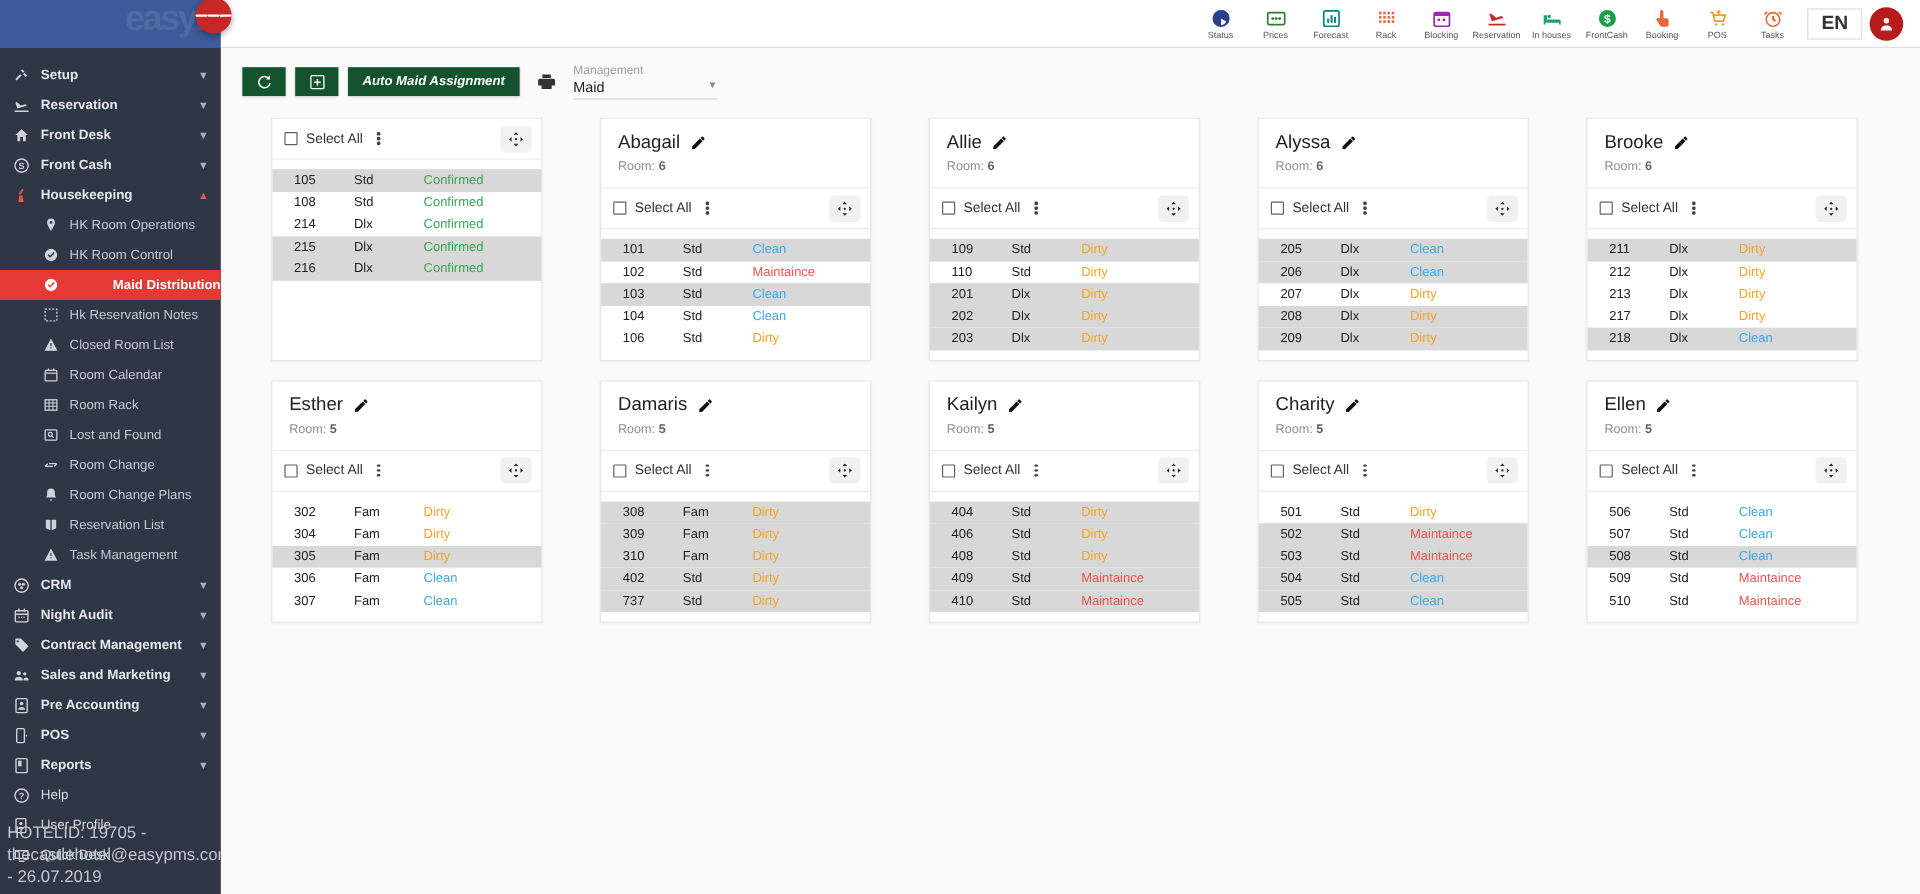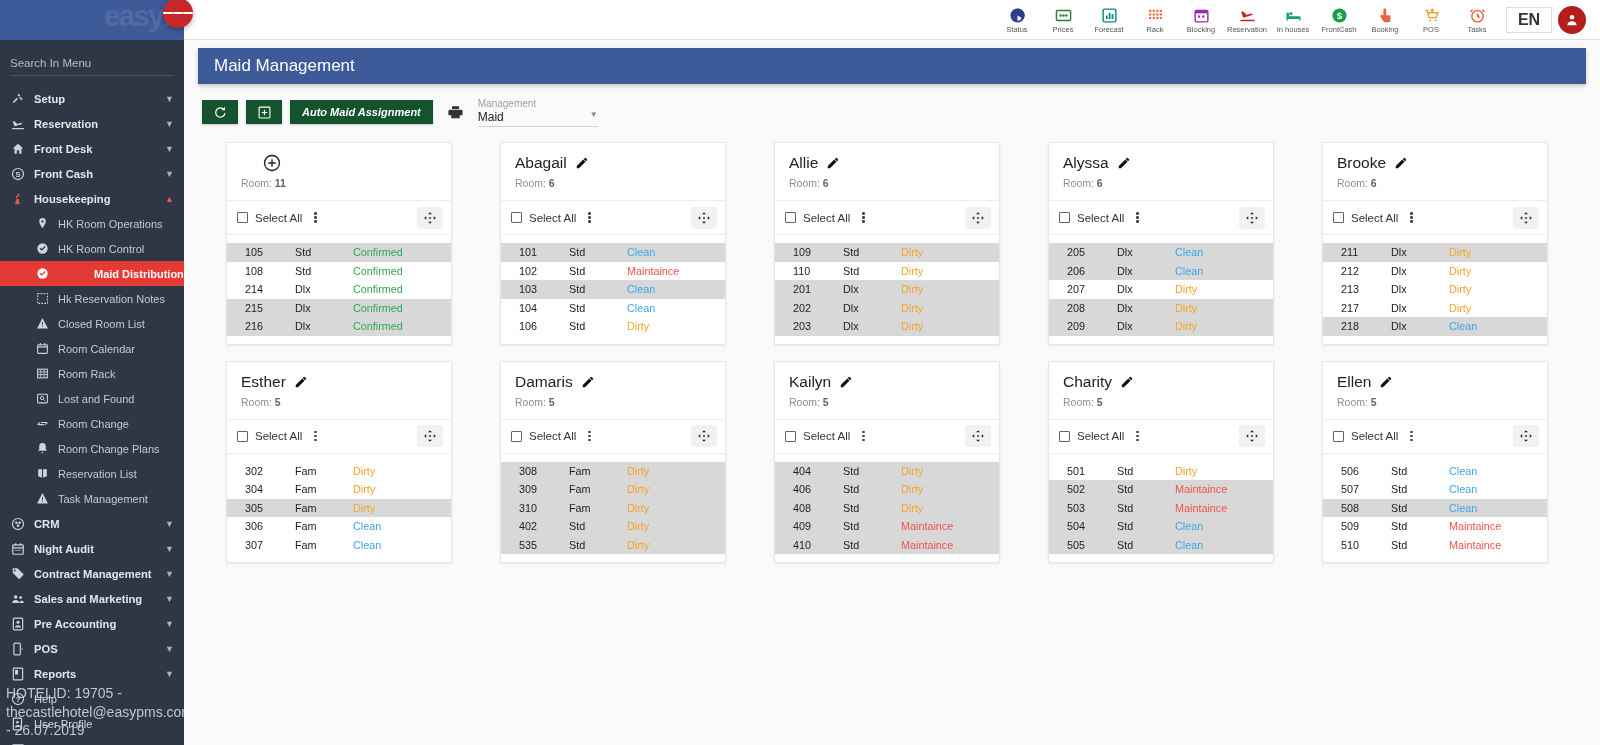--- a/index.html
+++ b/index.html
@@ -309,23 +309,20 @@
     <div class="avatar-btn">
       <svg width="16" height="16" viewBox="0 0 24 24">
           <circle cx="12" cy="8" r="3.4" fill="#fff"></circle>
           <path fill="#fff" d="M5 20c0-3.9 3.1-6 7-6s7 2.1 7 6z"></path>
         </svg>
     </div>
   </div>
 </div>
 
 <div class="sidebar">
-  <div class="search-box">
-    <input type="text" placeholder="Search In Menu" style="">
-  </div>
   <div class="menu" id="menu-container">
       <div class="menu-item group">
         <span class="mi-icon">
           <svg width="14" height="14" viewBox="0 0 24 24">
             <path fill="#cfd3da" d="M3 17l7-7 2 2-7 7zM13 3l3 3-2 2-3-3zM16 8l4 4-2 2-4-4z"></path>
           </svg>
         </span>
         <span class="mi-label">Setup</span>
         <span class="chev">▼</span>
       </div>
@@ -573,23 +570,20 @@
             <path fill="#cfd3da" d="M8 19h8v2H8z"></path>
           </svg>
         </span>
         <span class="mi-label">Quick Desk</span>
       </div>
     </div>
   <div class="sidebar-footer">HOTELID: 19705 - thecastlehotel@easypms.com - 26.07.2019</div>
 </div>
 
 <div class="main">
-  <div class="page-title-bar">
-    <h1>Maid Management</h1>
-  </div>
 
   <div class="toolbar">
     <button class="btn-blue">
       <svg width="14" height="14" viewBox="0 0 24 24">
           <path fill="none" stroke="#fff" stroke-width="2.2" d="M19 8a8 8 0 1 0 1.5 6"></path>
           <path fill="#fff" d="M20.5 3v6h-6z"></path>
         </svg>
     </button>
     <button class="btn-blue">
       <svg width="13" height="13" viewBox="0 0 24 24">
@@ -607,29 +601,20 @@
       <div class="select-label">Management</div>
       <div class="select-field">
         <span class="val">Maid</span>
         <span class="caret">▼</span>
       </div>
     </div>
   </div>
 
   <div class="card-grid" id="card-grid">
       <div class="card">
-        <div class="card-head">
-          <div class="name-row">
-            <span class="add-circle"><svg width="18" height="18" viewBox="0 0 24 24">
-                <circle cx="12" cy="12" r="10" fill="none" stroke="#222" stroke-width="1.8"></circle>
-                <path stroke="#222" stroke-width="1.8" d="M12 7v10M7 12h10"></path>
-              </svg></span>
-          </div>
-          <div class="room-count"><span>Room:</span> <b>11</b></div>
-        </div>
         <div class="card-tools">
           <span class="chk"></span>
           <span class="select-all-lbl">Select All</span>
           <span class="kebab">
             <i></i>
             <i></i>
             <i></i>
           </span>
           <span class="drag-handle">
             <svg width="14" height="14" viewBox="0 0 24 24">
@@ -983,21 +968,21 @@
             <span class="rno">310</span>
             <span class="rtype">Fam</span>
             <span class="rstat st-dirty">Dirty</span>
           </div>
           <div class="room-row sel">
             <span class="rno">402</span>
             <span class="rtype">Std</span>
             <span class="rstat st-dirty">Dirty</span>
           </div>
           <div class="room-row sel">
-            <span class="rno">535</span>
+            <span class="rno">737</span>
             <span class="rtype">Std</span>
             <span class="rstat st-dirty">Dirty</span>
           </div>
         </div>
       </div>
       <div class="card">
         <div class="card-head">
           <div class="name-row">
             <span class="maid-name">Kailyn</span>
             <span style="cursor: pointer; display: flex;">

